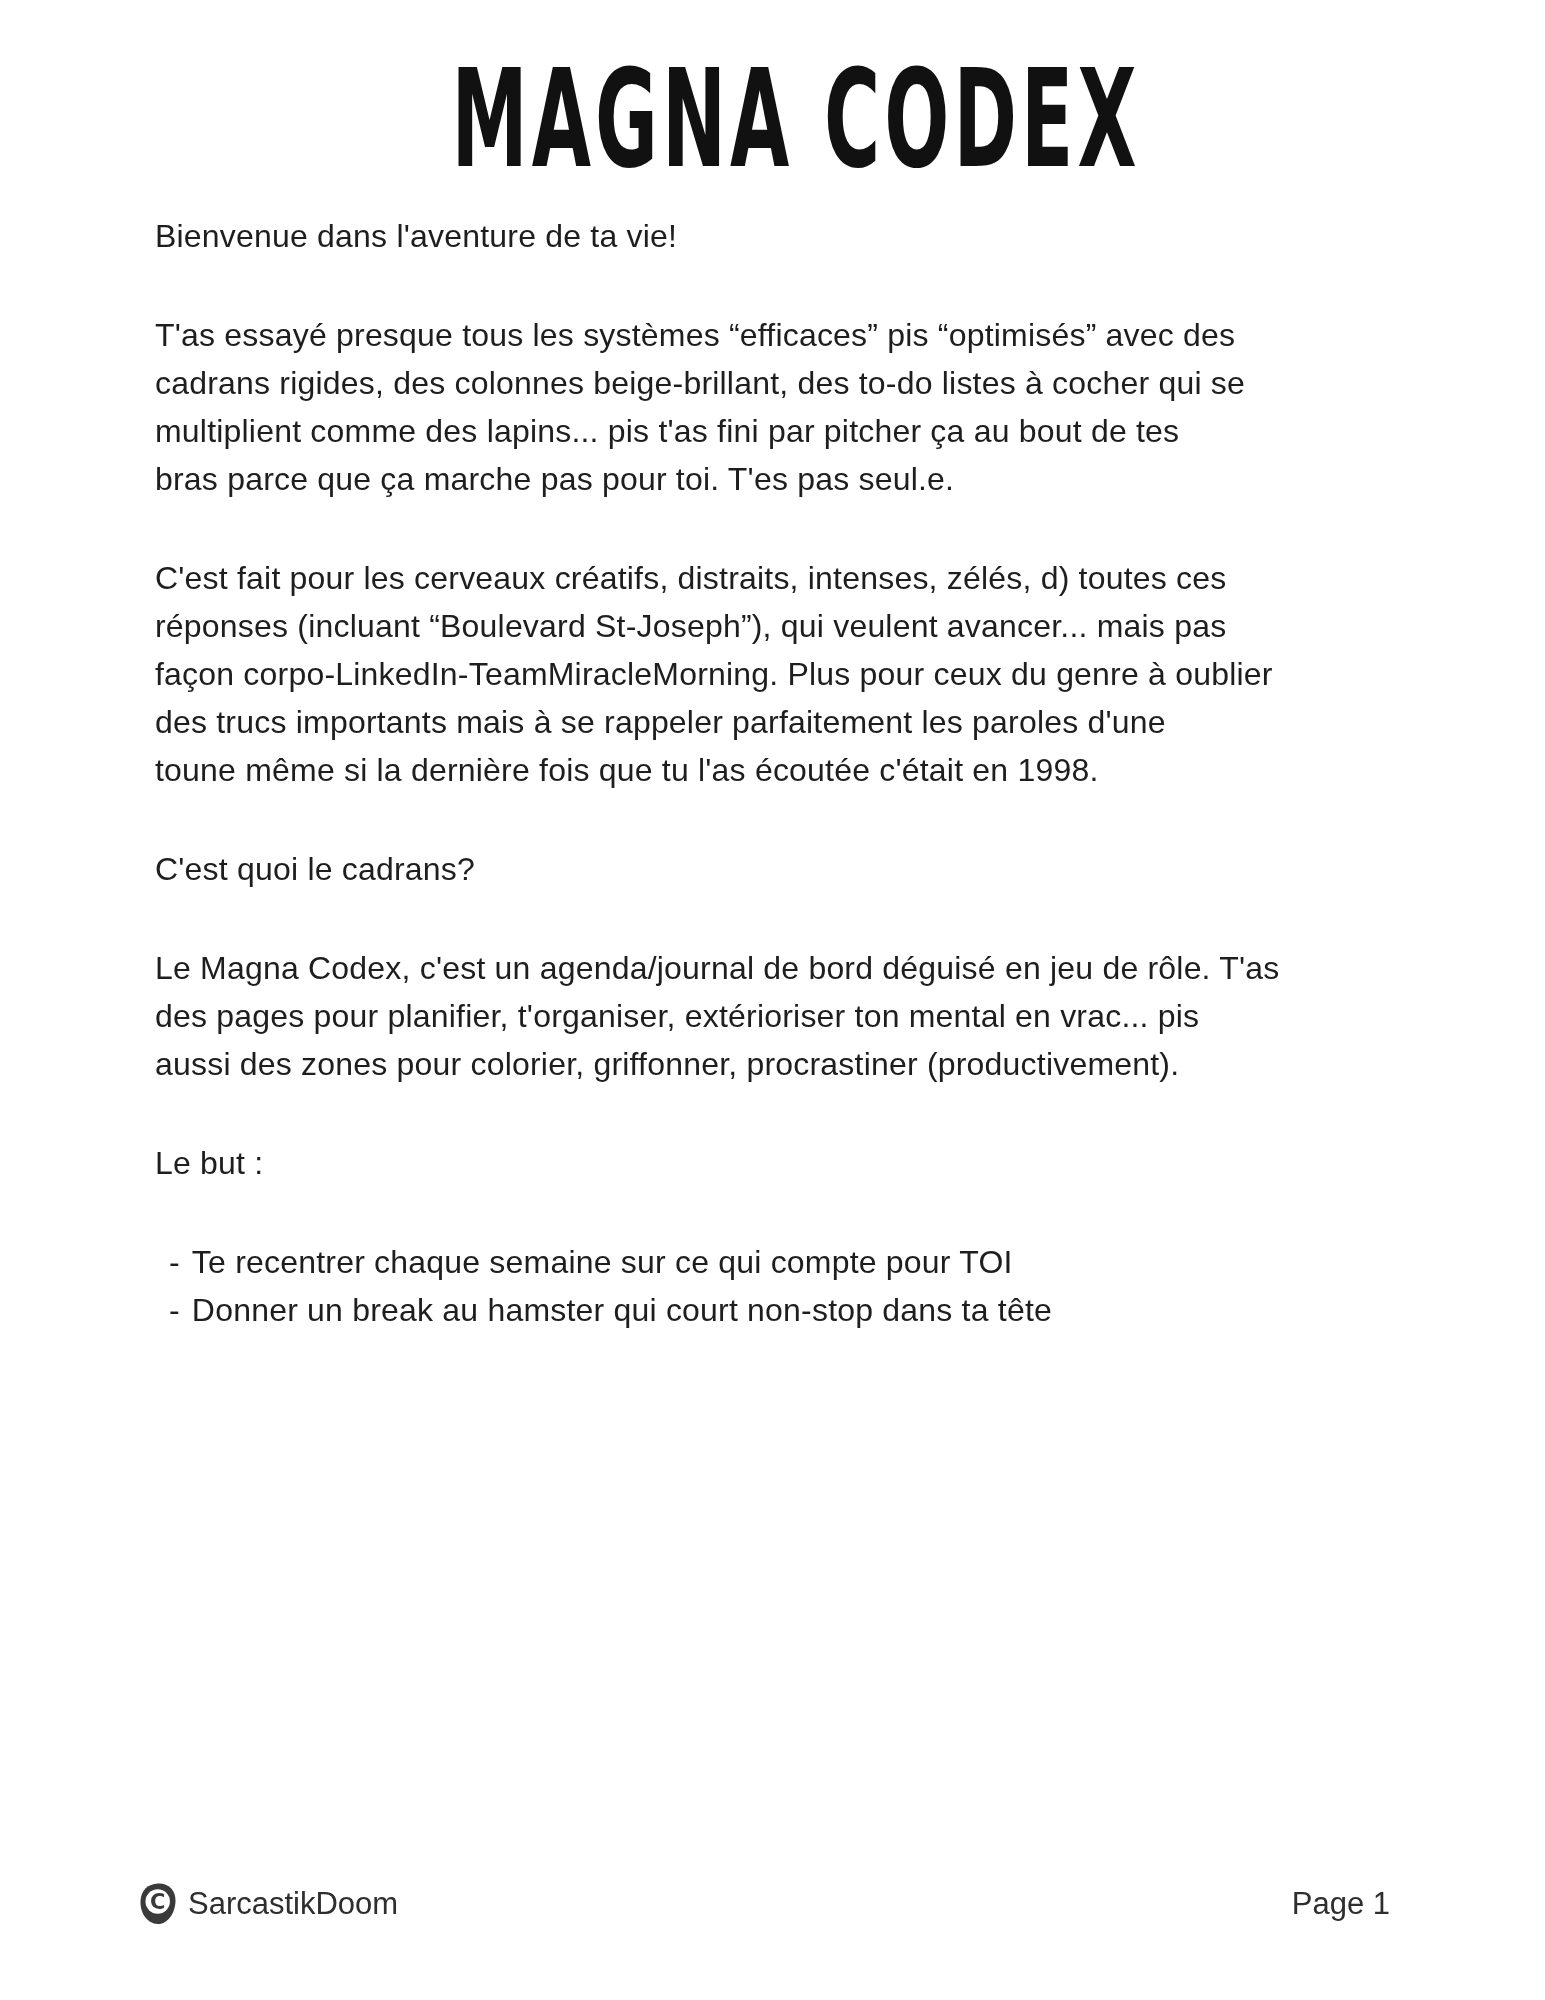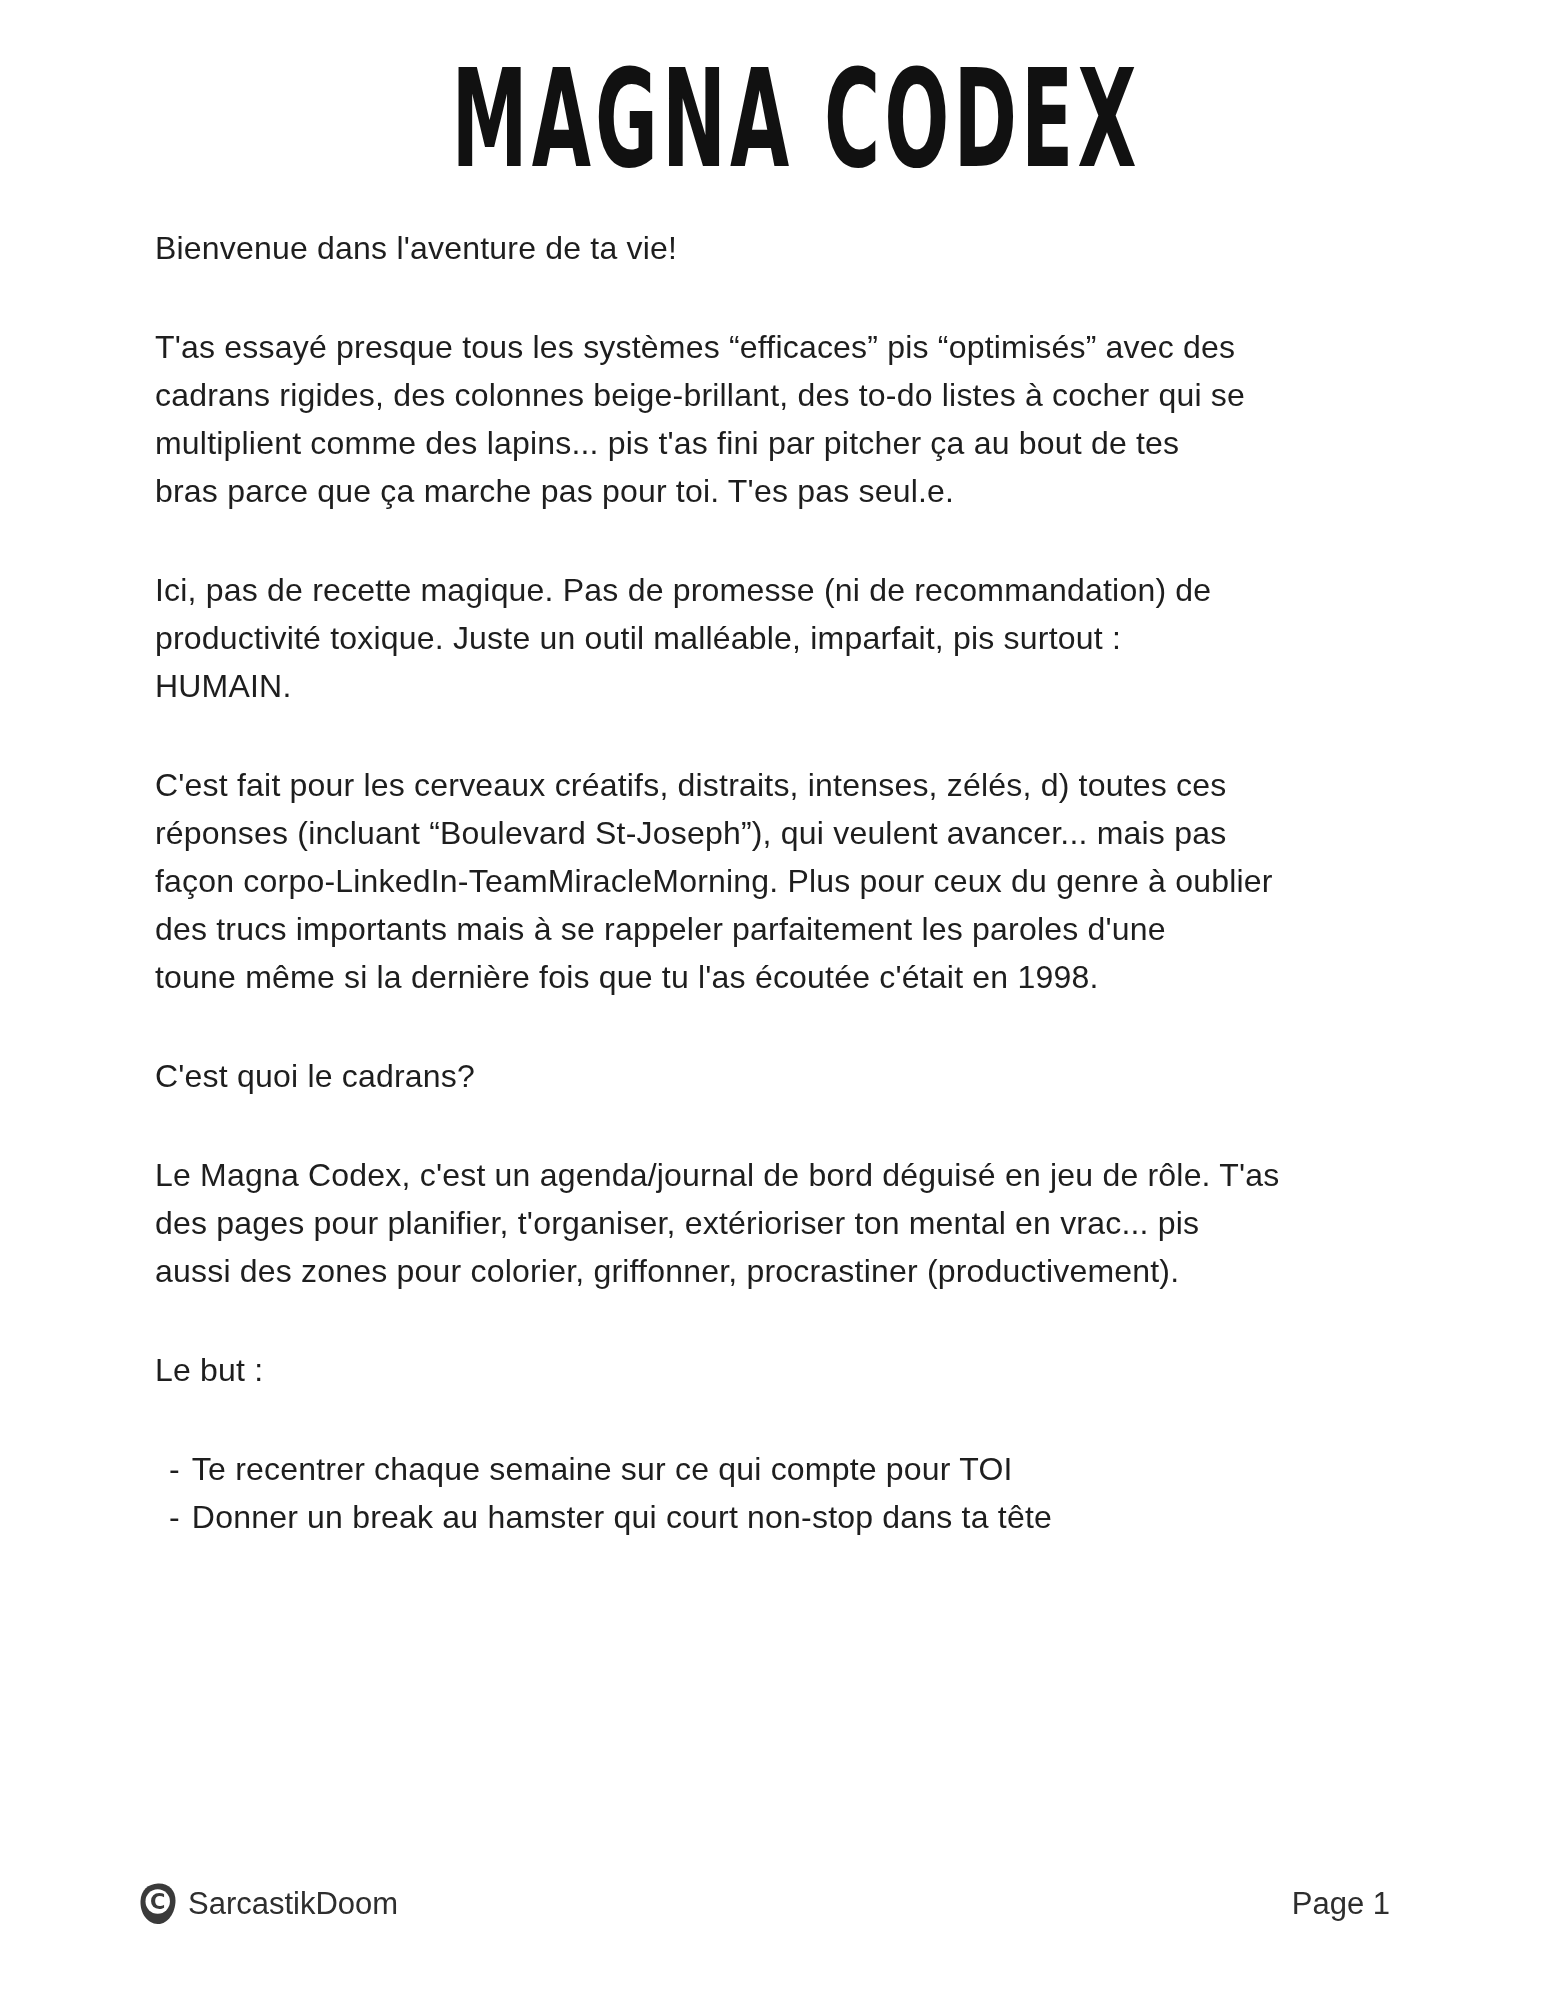--- a/index.html
+++ b/index.html
@@ -36,21 +36,21 @@
     transform-origin: center top;
     white-space: nowrap;
   }
   .content {
     position: absolute;
     top: 212px;
     left: 155px;
     width: 1250px;
   }
   .content p {
-    margin: 12px 0 51px 0;
+    margin: 0 0 51px 0;
     font-size: 32px;
     line-height: 48px;
     white-space: pre-line;
     letter-spacing: 0.2px;
   }
   .goal-list {
     list-style: none;
     margin: 2px 0 15px 0;
     padding: 0 0 0 14px;
   }
@@ -96,23 +96,20 @@
   <div class="title-wrap">
     <span class="title-inner">MAGNA CODEX</span>
   </div>
 
   <div class="content">
     <p>Bienvenue dans l'aventure de ta vie!</p>
     <p>T'as essayé presque tous les systèmes “efficaces” pis “optimisés” avec des
 cadrans rigides, des colonnes beige-brillant, des to-do listes à cocher qui se
 multiplient comme des lapins... pis t'as fini par pitcher ça au bout de tes
 bras parce que ça marche pas pour toi. T'es pas seul.e.</p>
-    <p>Ici, pas de recette magique. Pas de promesse (ni de recommandation) de
-productivité toxique. Juste un outil malléable, imparfait, pis surtout :
-HUMAIN.</p>
     <p>C'est fait pour les cerveaux créatifs, distraits, intenses, zélés, d) toutes ces
 réponses (incluant “Boulevard St-Joseph”), qui veulent avancer... mais pas
 façon corpo-LinkedIn-TeamMiracleMorning. Plus pour ceux du genre à oublier
 des trucs importants mais à se rappeler parfaitement les paroles d'une
 toune même si la dernière fois que tu l'as écoutée c'était en 1998.</p>
     <p>C'est quoi le cadrans?</p>
     <p>Le Magna Codex, c'est un agenda/journal de bord déguisé en jeu de rôle. T'as
 des pages pour planifier, t'organiser, extérioriser ton mental en vrac... pis
 aussi des zones pour colorier, griffonner, procrastiner (productivement).</p>
     <p>Le but :</p>

